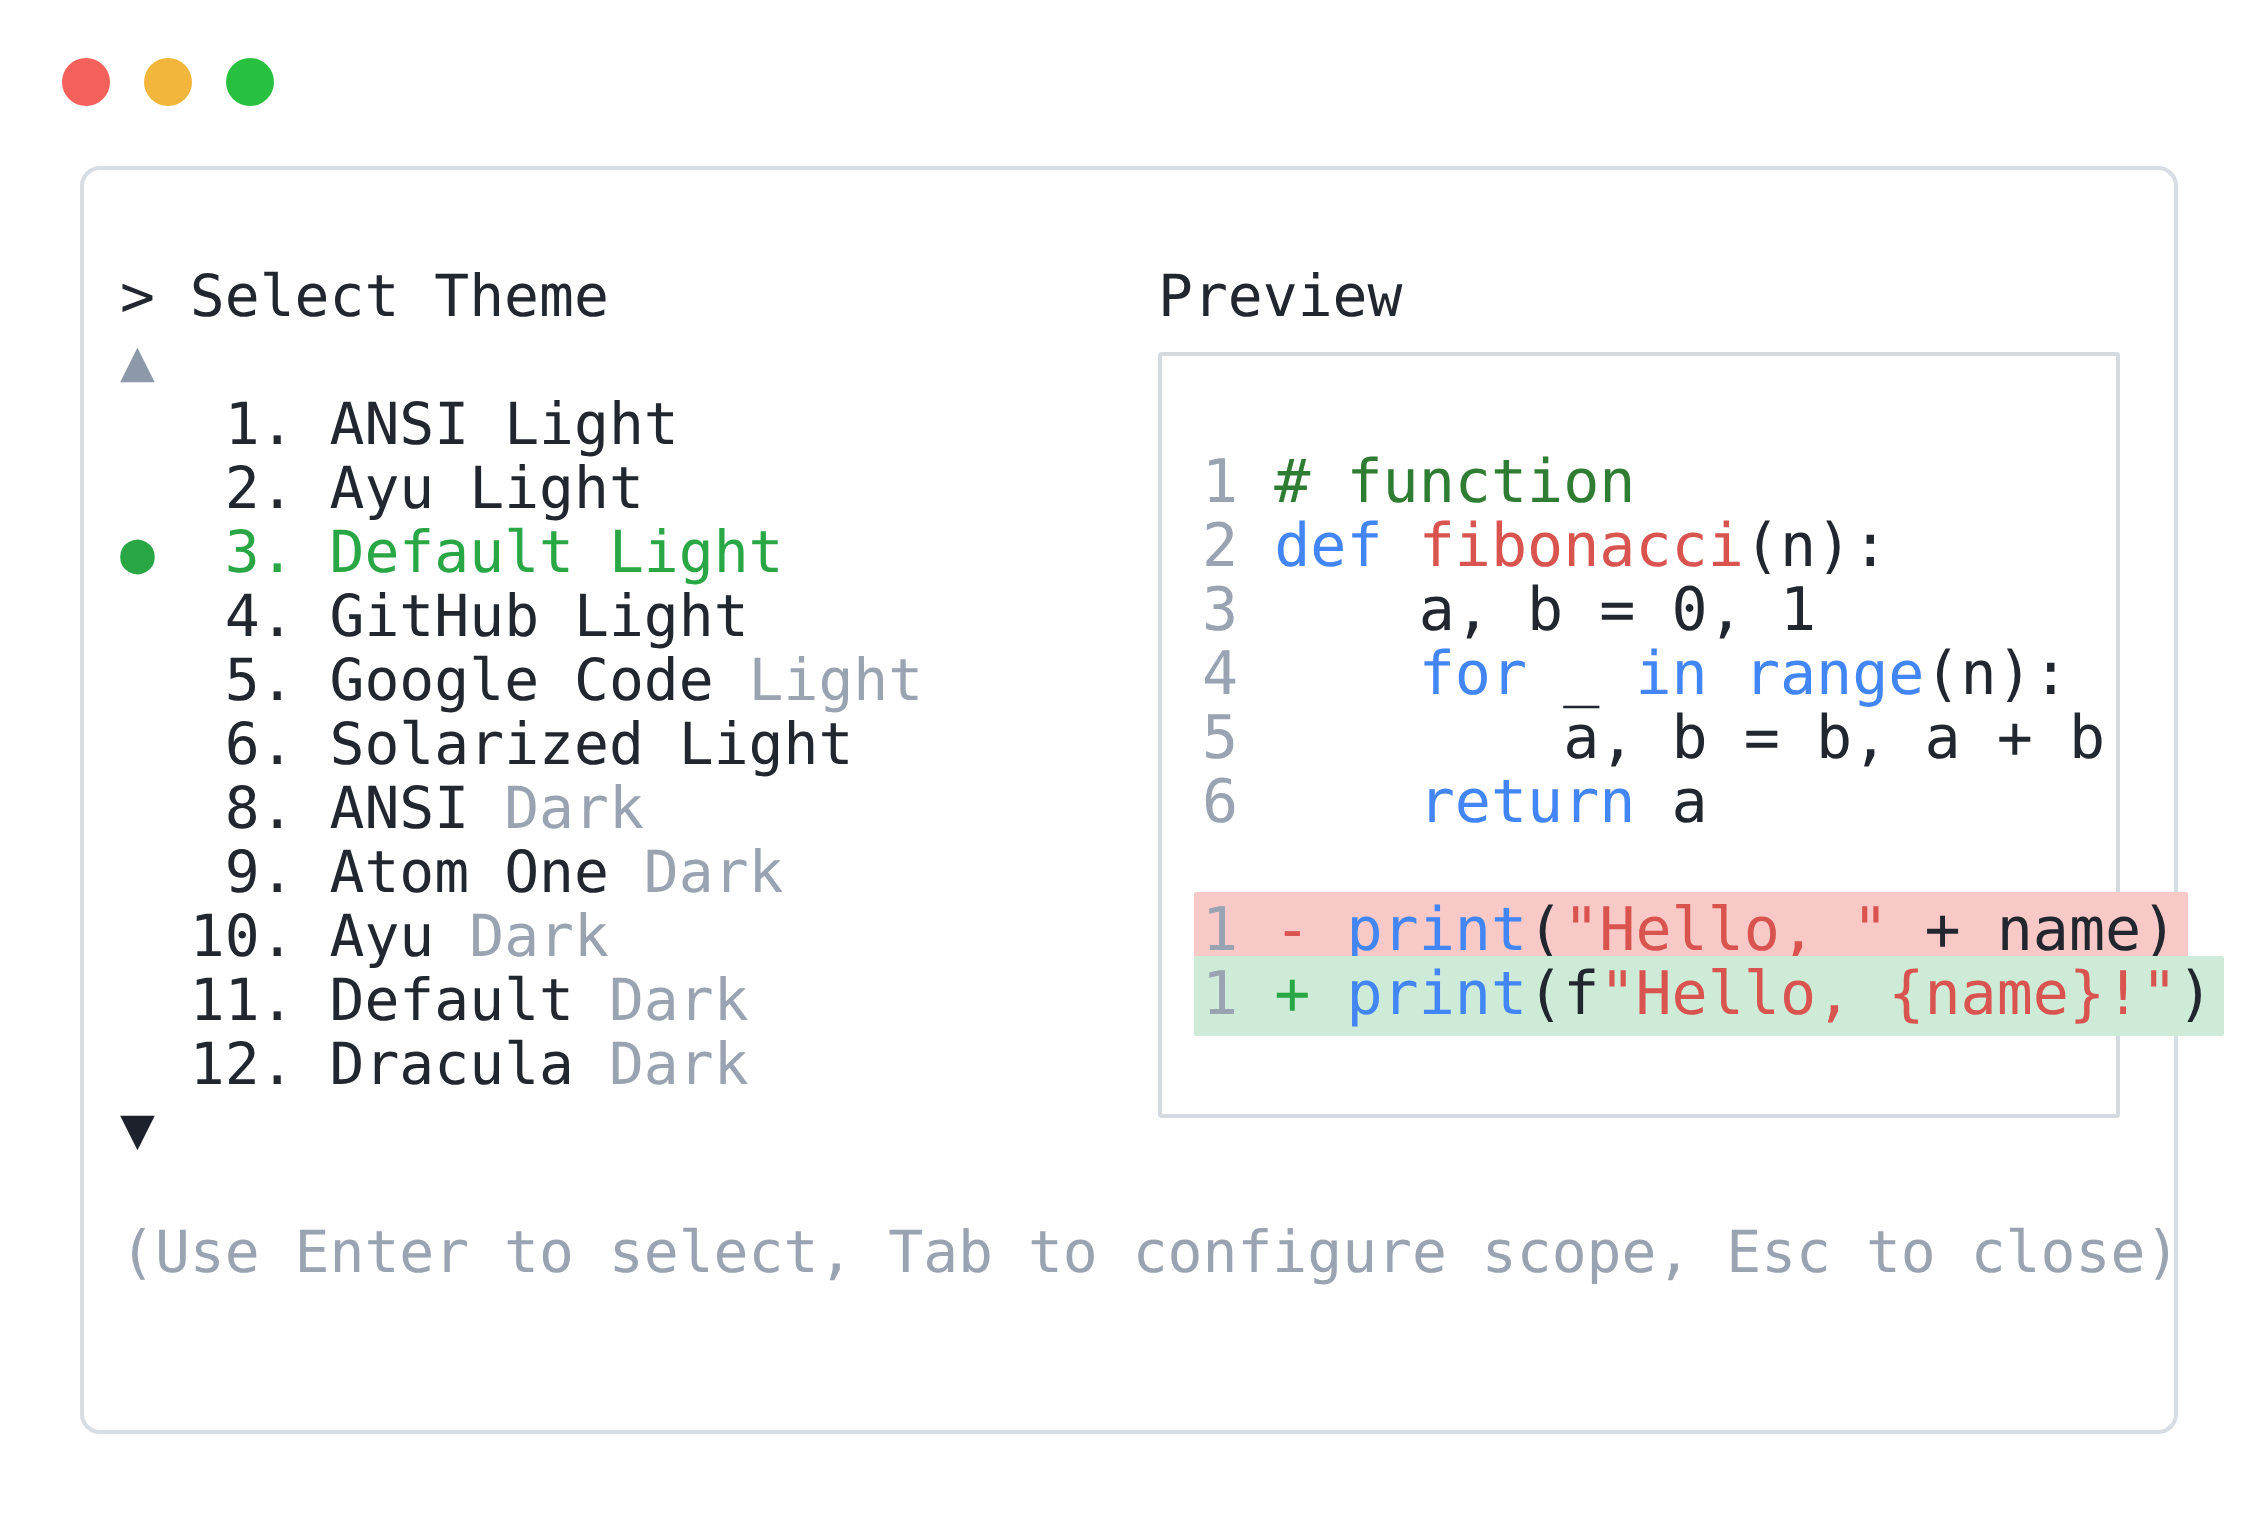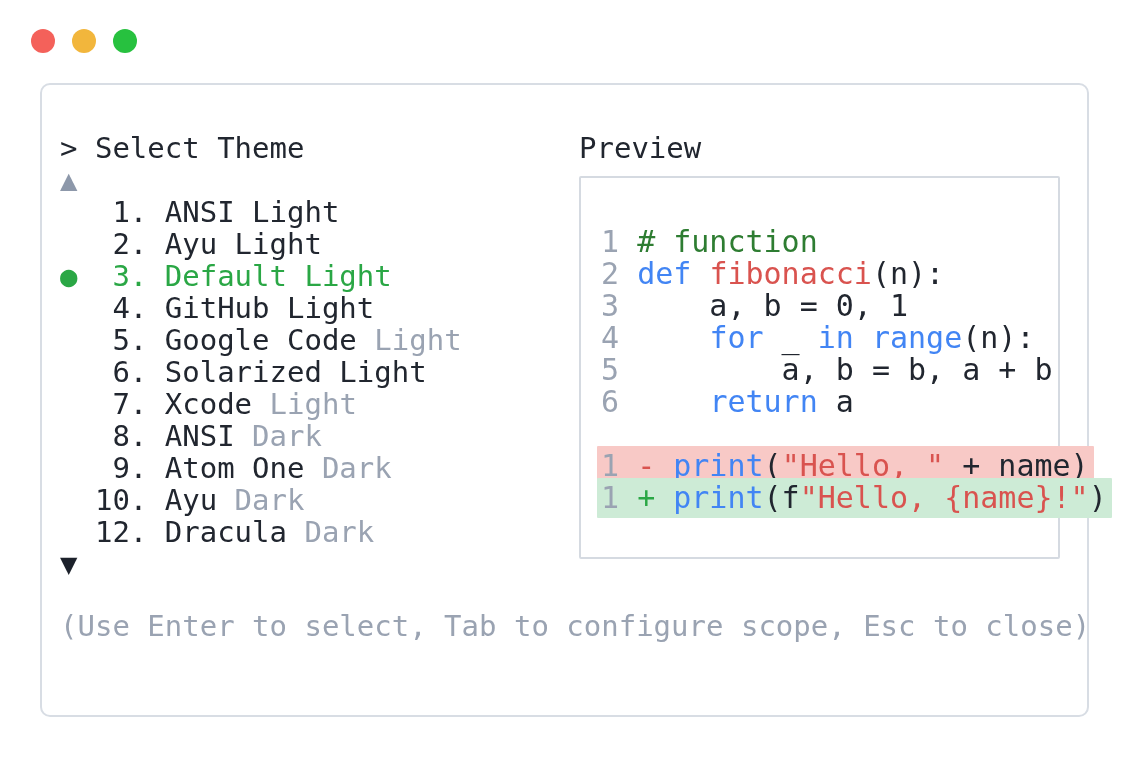--- a/index.html
+++ b/index.html
@@ -64,24 +64,24 @@
     <div class="left-col">
       <div class="row">&gt; Select Theme</div>
       <div class="row arrow-up">▲</div>
       <div id="theme-list">
           <div class="row theme-item"><span class="marker">  </span><span class="num"> 1. </span><span class="label">ANSI Light</span></div>
           <div class="row theme-item"><span class="marker">  </span><span class="num"> 2. </span><span class="label">Ayu Light</span></div>
           <div class="row theme-item selected"><span class="marker">● </span><span class="num"> 3. </span><span class="label">Default Light</span></div>
           <div class="row theme-item"><span class="marker">  </span><span class="num"> 4. </span><span class="label">GitHub Light</span></div>
           <div class="row theme-item"><span class="marker">  </span><span class="num"> 5. </span><span class="label">Google Code</span><span class="muted"> Light</span></div>
           <div class="row theme-item"><span class="marker">  </span><span class="num"> 6. </span><span class="label">Solarized Light</span></div>
-          <div class="row theme-item"><span class="marker">  </span><span class="num"> 7. </span><span class="label">Xcode</span><span class="muted"> Light</span></div>
           <div class="row theme-item"><span class="marker">  </span><span class="num"> 8. </span><span class="label">ANSI</span><span class="muted"> Dark</span></div>
           <div class="row theme-item"><span class="marker">  </span><span class="num"> 9. </span><span class="label">Atom One</span><span class="muted"> Dark</span></div>
           <div class="row theme-item"><span class="marker">  </span><span class="num">10. </span><span class="label">Ayu</span><span class="muted"> Dark</span></div>
+          <div class="row theme-item"><span class="marker">  </span><span class="num">11. </span><span class="label">Default</span><span class="muted"> Dark</span></div>
           <div class="row theme-item"><span class="marker">  </span><span class="num">12. </span><span class="label">Dracula</span><span class="muted"> Dark</span></div>
         </div>
       <div class="row arrow-down">▼</div>
     </div>
 
     <div class="right-col">
       <div class="row">Preview</div>
       <div class="preview-box">
         <div id="code-lines">
             <div class="code-row"><span class="tok-ln">1 </span><span class="tok-comment"># function</span></div>

